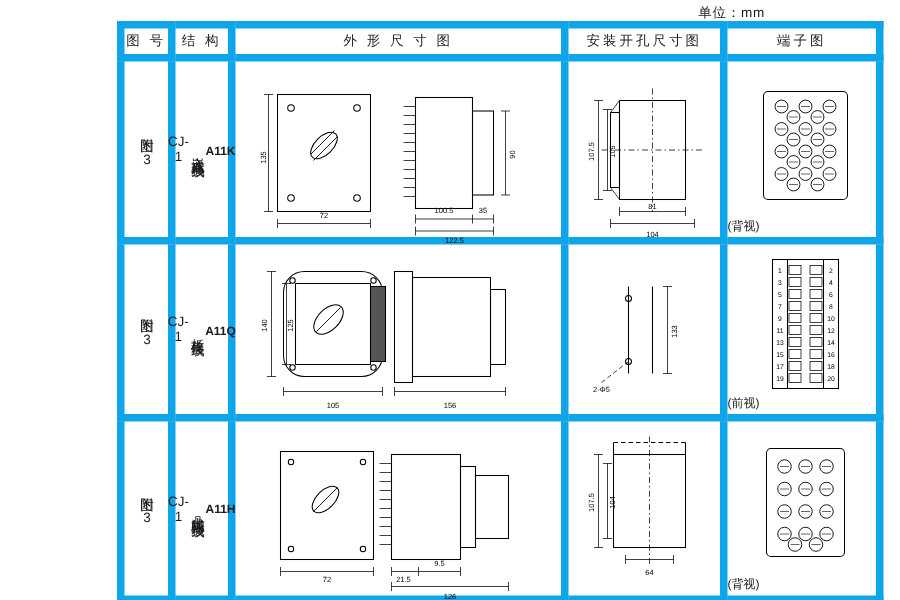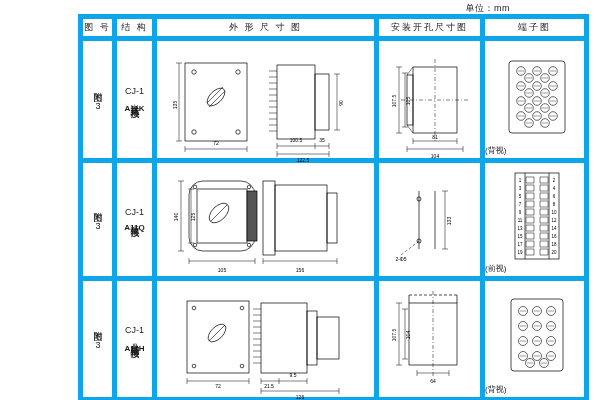--- a/index.html
+++ b/index.html
@@ -37,21 +37,21 @@
     writing-mode:vertical-rl;
     text-orientation:upright;
     letter-spacing:1px;
     font-size:9px;
     line-height:11px;
     display:inline-block;
     margin:0 auto;
   }
   .cell-no .vtext{letter-spacing:2px;}
   .struct-inner{
-    display:flex;flex-direction:column;align-items:center;justify-content:center;
+    display:flex;align-items:center;justify-content:center;
     height:100%;
   }
   .struct-top{font-size:9px;margin-bottom:1px;}
   .struct-bot{font-size:8px;margin-top:1px;font-weight:bold;}
 
   .fig{position:relative;width:100%;height:100%;}
   svg{display:block;}
   .svgwrap{position:absolute;left:0;top:0;width:100%;height:100%;}
   .cap{
     position:absolute;bottom:2px;width:100%;text-align:left;font-size:8px;

